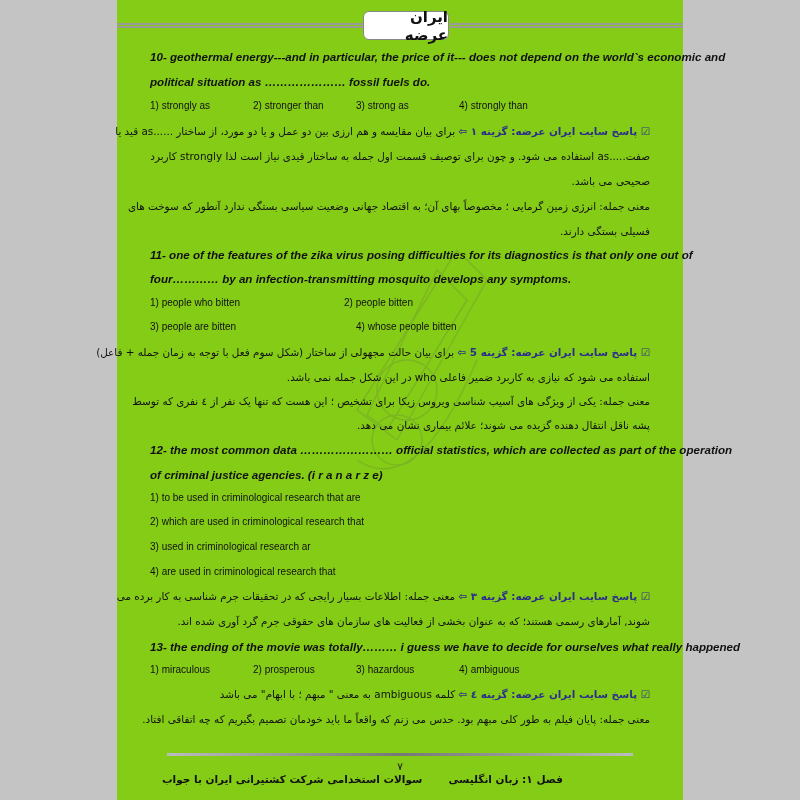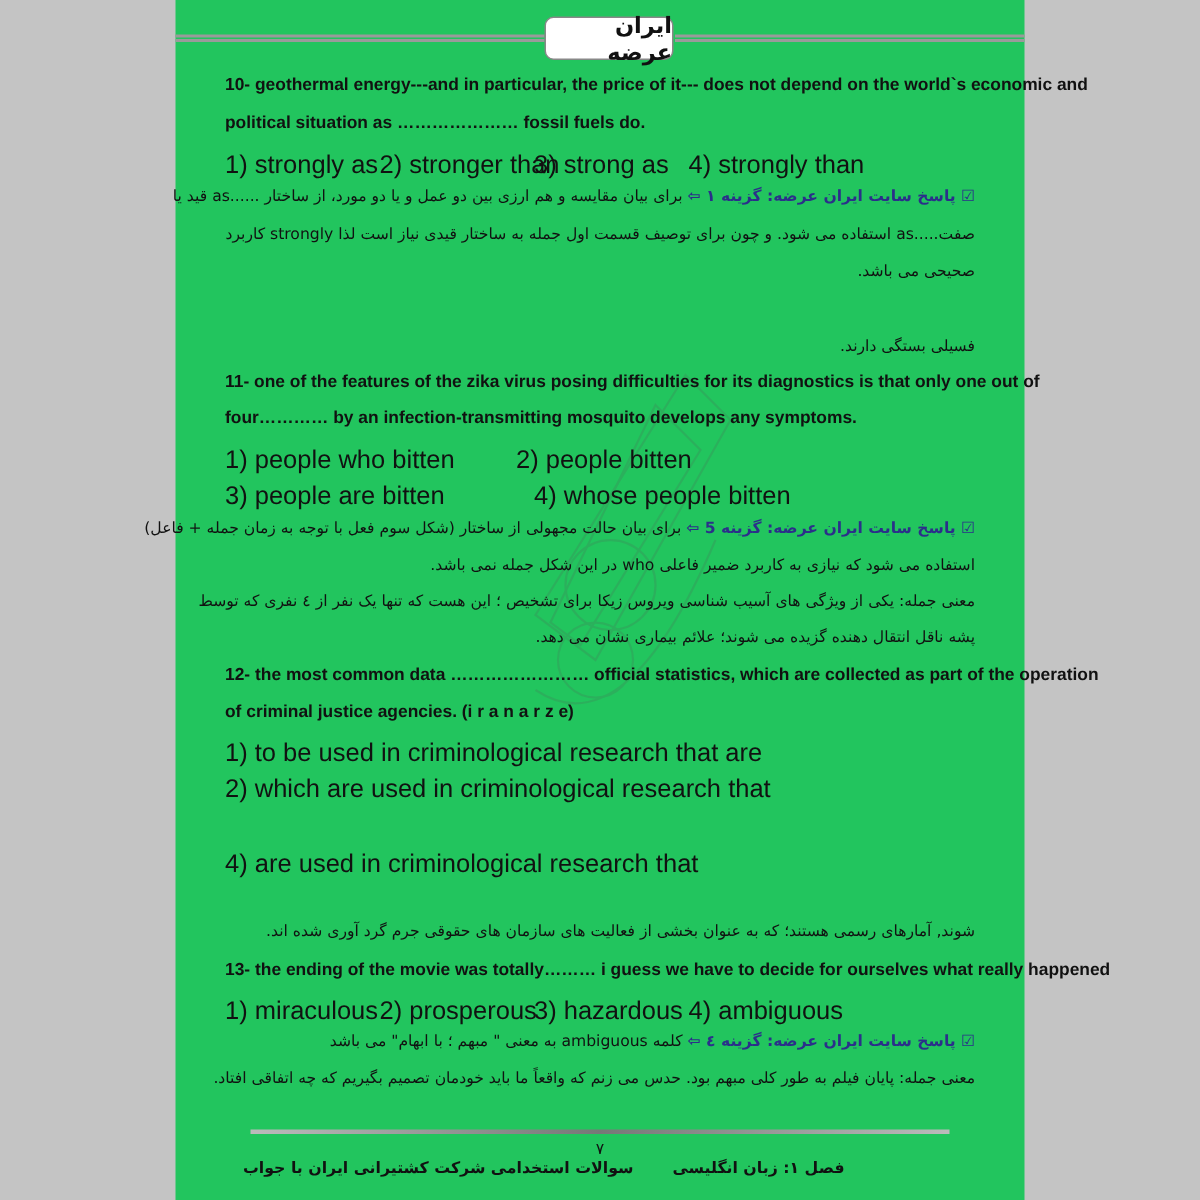--- a/index.html
+++ b/index.html
@@ -1,24 +1,24 @@
 <!DOCTYPE html>
 <html><head>
 <meta charset="utf-8">
 <style>
   html, body { margin:0; padding:0; }
   body { width:800px; height:800px; background:#c4c4c4; position:relative; overflow:hidden; font-family:"Liberation Sans", sans-serif; }
-  .page { position:absolute; left:117px; top:0; width:566px; height:800px; background:#22c55e; }
+  .page { position:absolute; left:117px; top:0; width:566px; height:800px; background:#84cc16; }
   .hdr-line { position:absolute; top:23px; height:5px; border-top:2px solid #9a9a9a; border-bottom:2px solid #9a9a9a; box-sizing:border-box; }
   .hdr-line.l { left:0; width:246px; }
   .hdr-line.r { left:333px; width:233px; }
   .logo { position:absolute; left:246px; top:11px; width:86px; height:29px; border:1.5px solid #888; border-radius:6px; background:#fff; box-sizing:border-box; display:flex; align-items:center; justify-content:center; font-family:"DejaVu Sans", sans-serif; font-weight:bold; font-size:15px; color:#111; direction:rtl; }
   .line { position:absolute; left:33px; width:500px; white-space:nowrap; }
-  .en-q { font-weight:bold; font-size:11.6px; color:#111; }
-  .en-o { font-size:17px; color:#111; }
+  .en-q { font-weight:bold; font-size:11.6px; color:#111;font-style:italic; }
+  .en-o { font-size:10px; color:#111; }
   .fa { direction:rtl; text-align:right; font-family:"DejaVu Sans", sans-serif; font-size:10.4px; color:#111; }
   .ans-label { color:#2b2f8a; font-weight:bold; }
   .opt { position:absolute; }
   .wm { position:absolute; left:220px; top:240px; width:160px; height:260px; opacity:0.18; pointer-events:none; }
   .ft-line { position:absolute; left:50px; width:466px; top:753px; height:3px; background:linear-gradient(to right,#bbb,#777 50%,#bbb); }
   .ft { position:absolute; font-family:"DejaVu Sans", sans-serif; font-weight:bold; font-size:10.5px; color:#111; direction:rtl; }
 </style>
 </head>
 <body>
 
@@ -47,20 +47,21 @@
     <span class="opt" style="left:103px">2) stronger than</span>
     <span class="opt" style="left:206px">3) strong as</span>
     <span class="opt" style="left:309px">4) strongly than</span>
   </div>
   <div class="line fa" style="top:125px">
     <span class="ans-label">☑ پاسخ سایت ایران عرضه: گزینه ۱ ⇦</span>
     <span>برای بیان مقایسه و هم ارزی بین دو عمل و یا دو مورد، از ساختار ......as قید یا</span>
   </div>
   <div class="line fa" style="top:150px">صفت.....as استفاده می شود. و چون برای توصیف قسمت اول جمله به ساختار قیدی نیاز است لذا strongly کاربرد</div>
   <div class="line fa" style="top:175px">صحیحی می باشد.</div>
+  <div class="line fa" style="top:200px">معنی جمله: انرژی زمین گرمایی ؛ مخصوصاً بهای آن؛ به اقتصاد جهانی وضعیت سیاسی بستگی ندارد آنطور که سوخت های</div>
   <div class="line fa" style="top:225px">فسیلی بستگی دارند.</div>
 
   <div class="line en-q" style="top:248px">11- one of the features of the zika virus posing difficulties for its diagnostics is that only one out of</div>
   <div class="line en-q" style="top:272px">four………… by an infection-transmitting mosquito develops any symptoms.</div>
   <div class="line en-o" style="top:297px">
     <span class="opt" style="left:0">1) people who bitten</span>
     <span class="opt" style="left:194px">2) people bitten</span>
   </div>
   <div class="line en-o" style="top:321px">
     <span class="opt" style="left:0">3) people are bitten</span>
@@ -71,21 +72,26 @@
     <span>برای بیان حالت مجهولی از ساختار (شکل سوم فعل با توجه به زمان جمله + فاعل)</span>
   </div>
   <div class="line fa" style="top:371px">استفاده می شود که نیازی به کاربرد ضمیر فاعلی who در این شکل جمله نمی باشد.</div>
   <div class="line fa" style="top:395px">معنی جمله: یکی از ویژگی های آسیب شناسی ویروس زیکا برای تشخیص ؛ این هست که تنها یک نفر از ٤ نفری که توسط</div>
   <div class="line fa" style="top:419px">پشه ناقل انتقال دهنده گزیده می شوند؛ علائم بیماری نشان می دهد.</div>
 
   <div class="line en-q" style="top:443px">12- the most common data …………………… official statistics, which are collected as part of the operation</div>
   <div class="line en-q" style="top:468px">of criminal justice agencies. (i r a n a r z e)</div>
   <div class="line en-o" style="top:492px">1) to be used in criminological research that are</div>
   <div class="line en-o" style="top:516px">2) which are used in criminological research that</div>
+  <div class="line en-o" style="top:541px">3) used in criminological research ar</div>
   <div class="line en-o" style="top:566px"> 4) are used in criminological research that</div>
+  <div class="line fa" style="top:590px">
+    <span class="ans-label">☑ پاسخ سایت ایران عرضه: گزینه ۳ ⇦</span>
+    <span>معنی جمله: اطلاعات بسیار رایجی که در تحقیقات جرم شناسی به کار برده می</span>
+  </div>
   <div class="line fa" style="top:615px">شوند, آمارهای رسمی هستند؛ که به عنوان بخشی از فعالیت های سازمان های حقوقی جرم گرد آوری شده اند.</div>
 
   <div class="line en-q" style="top:640px">13- the ending of the movie was totally……… i guess we have to decide for ourselves what really happened</div>
   <div class="line en-o" style="top:664px">
     <span class="opt" style="left:0">1) miraculous</span>
     <span class="opt" style="left:103px">2) prosperous</span>
     <span class="opt" style="left:206px">3) hazardous</span>
     <span class="opt" style="left:309px">4) ambiguous</span>
   </div>
   <div class="line fa" style="top:688px">

